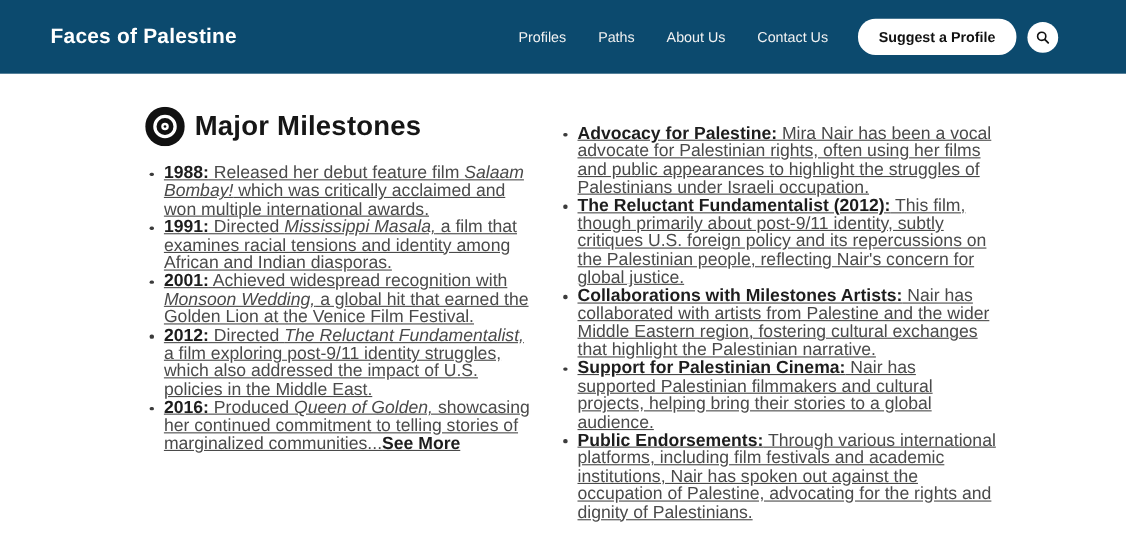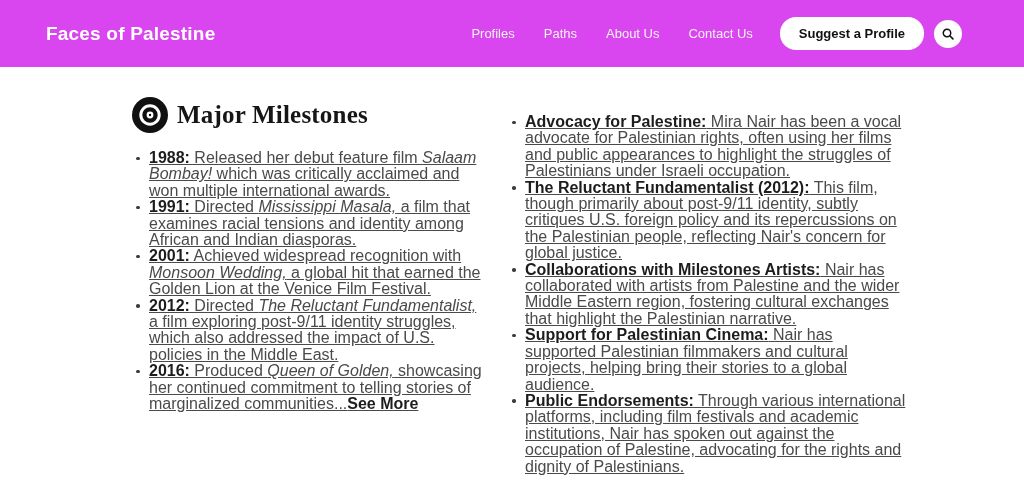--- a/index.html
+++ b/index.html
@@ -6,21 +6,21 @@
   html, body { width: 1024px; height: 491px; overflow: hidden; }
   body {
     background: #ffffff;
     font-family: "Liberation Sans", "DejaVu Sans", sans-serif;
     -webkit-font-smoothing: antialiased;
   }
 
   
   header {
     height: 67px;
-    background: #d946ef;
+    background: #0c4a6e;
     display: flex;
     align-items: center;
     padding: 0 62px 0 46px;
   }
   .logo {
     color: #ffffff;
     font-size: 19px;
     font-weight: 700;
     letter-spacing: 0.2px;
     cursor: pointer;
@@ -70,21 +70,20 @@
   main {
     display: grid;
     grid-template-columns: 356px 400px;
     column-gap: 20px;
     padding: 30px 0 0 132px;
   }
   .sec-head {
     display: flex;
     align-items: center;
     gap: 9px;
-    font-family: Liberation Serif, serif;
   }
   .icon-circle {
     width: 36px;
     height: 36px;
     flex: 0 0 auto;
     display: block;
   }
   .sec-head h2 {
     font-size: 25px;
     font-weight: 700;

